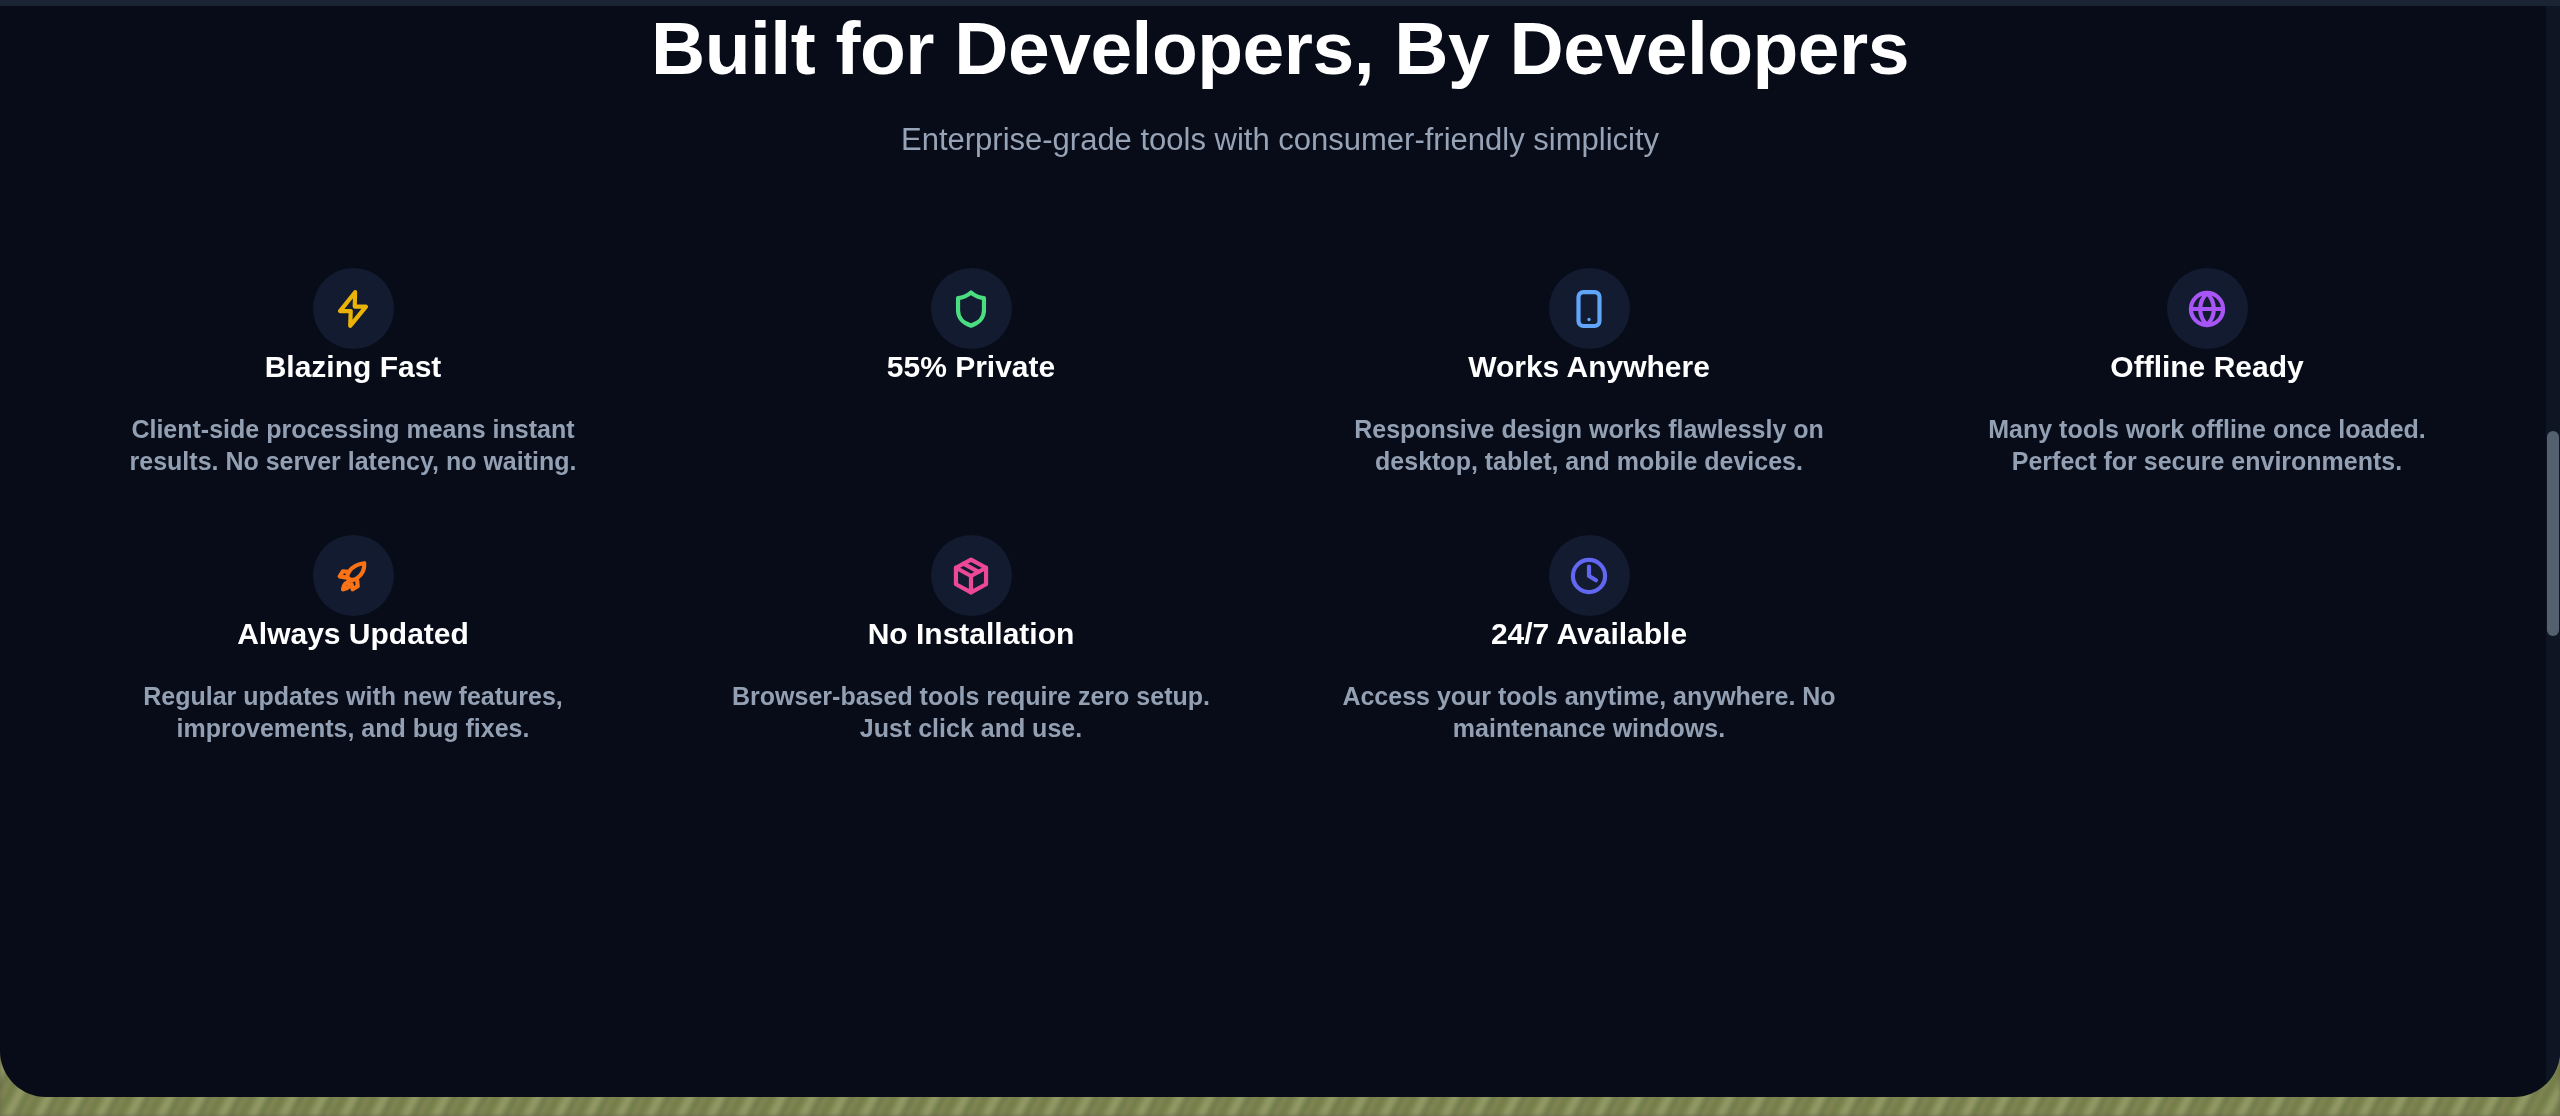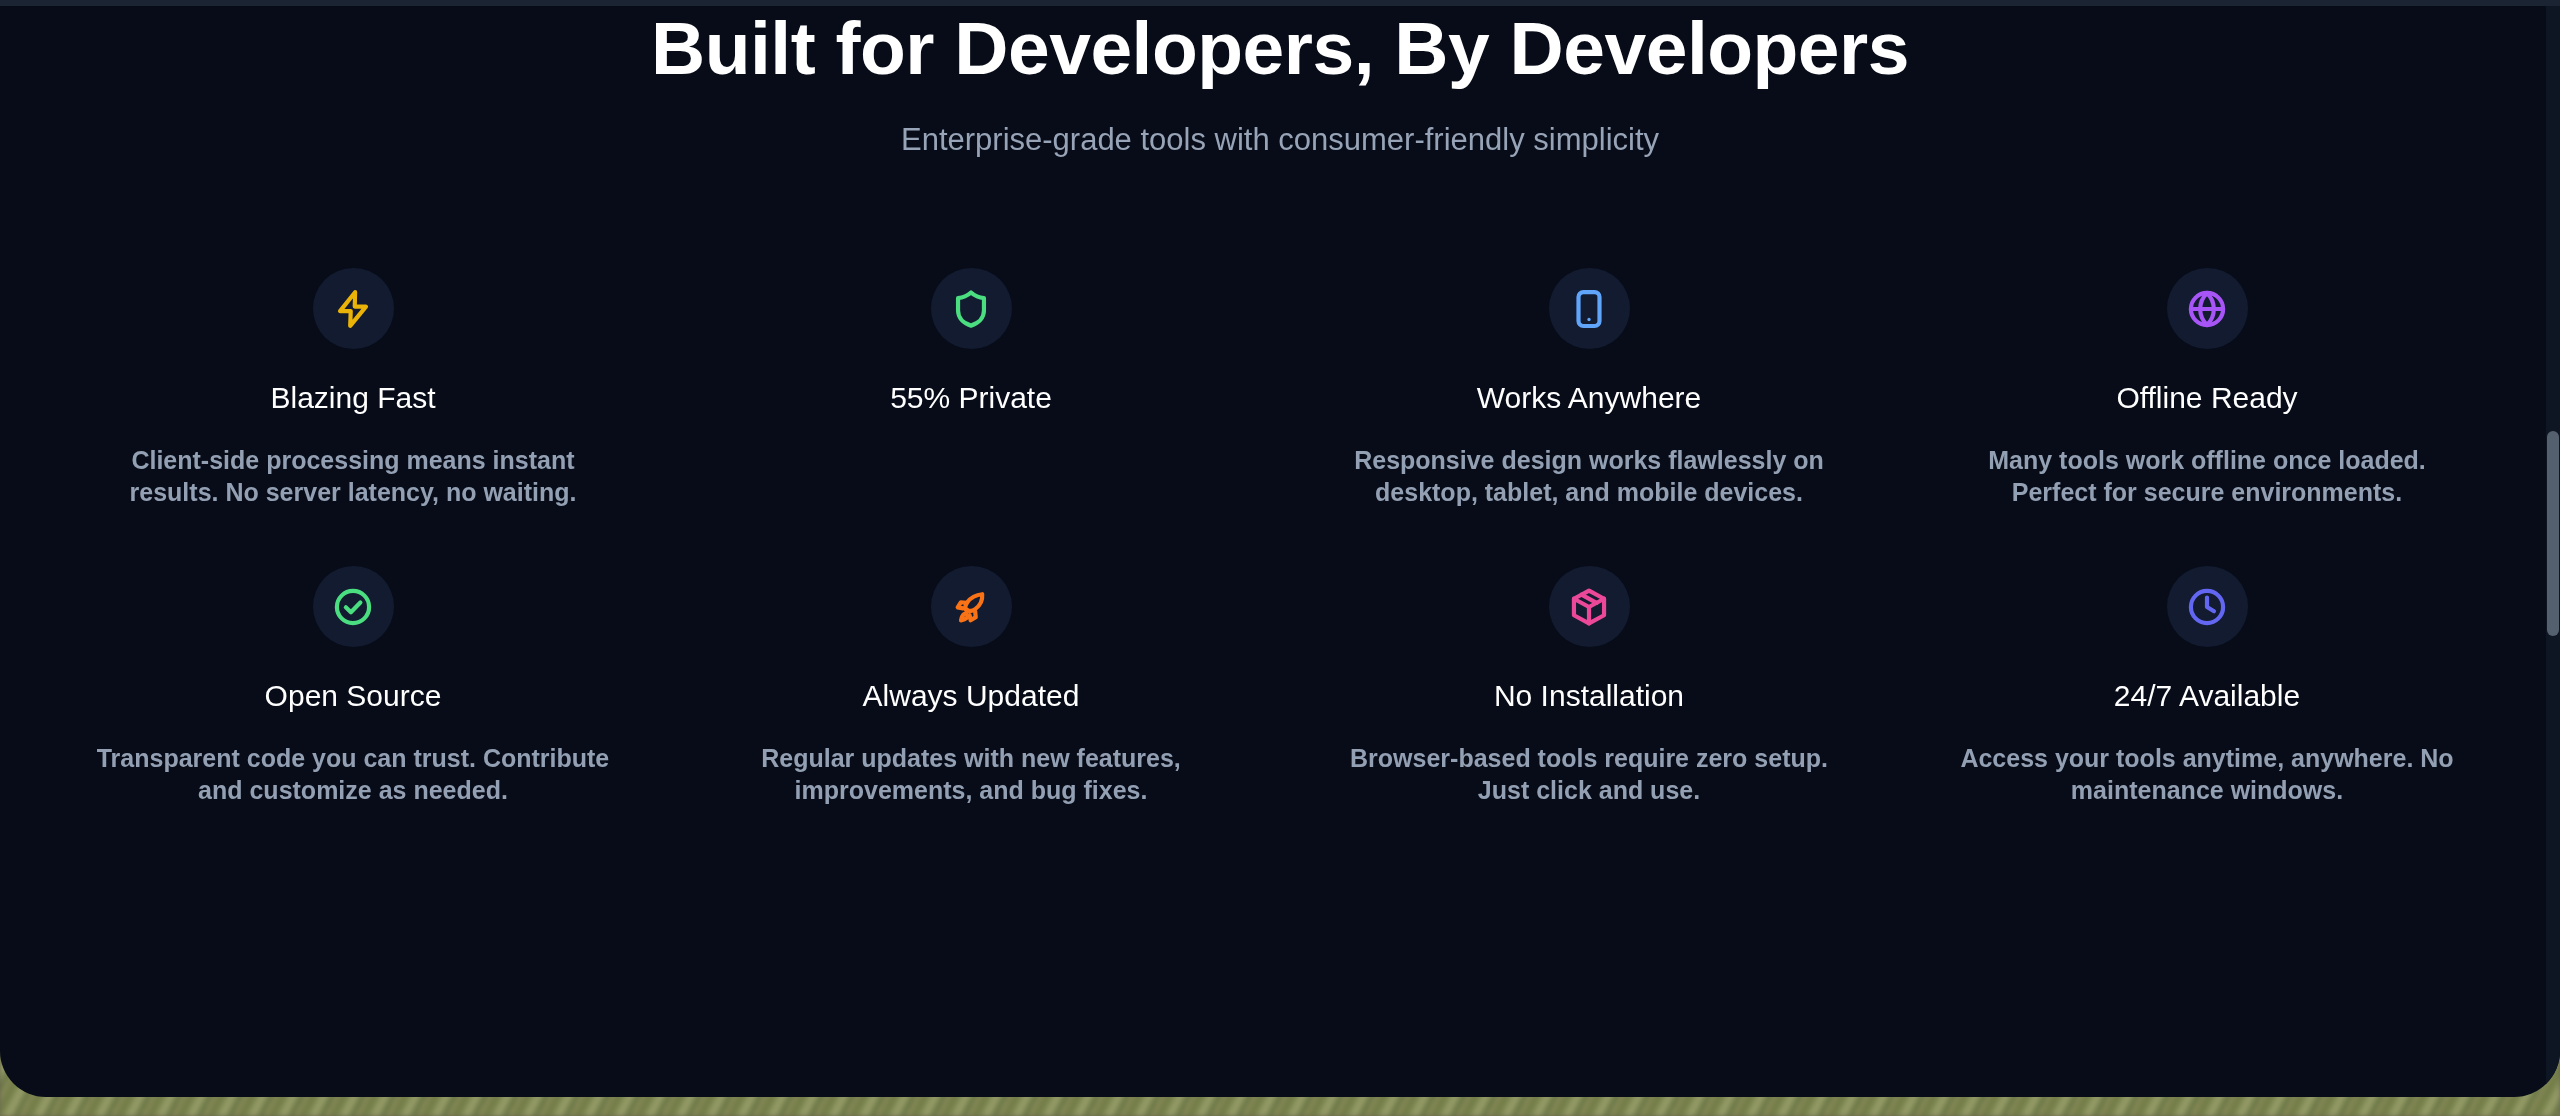--- a/index.html
+++ b/index.html
@@ -64,24 +64,23 @@
   }
   .feature-icon-circle{
     width:81px; height:81px;
     border-radius:50%;
     background:#121b30;
     display:flex; align-items:center; justify-content:center;
     flex:none;
   }
   .feature-icon-circle svg{ display:block; }
   .feature-title{
-    margin-top:31px;
     color:#ffffff;
     font-size:30px;
-    font-weight:normal;
+    font-weight:bold;
     line-height:1.2;
   }
   .feature-desc{
     margin-top:28px;
     color:#93a0b3;
     font-size:25px;
     line-height:1.28;
     max-width:520px;
     font-weight:bold;
   }
@@ -153,32 +152,20 @@
               </svg>
             </span>
           </div>
           <div class="feature-title">Offline Ready</div>
           <div class="feature-desc">Many tools work offline once loaded. Perfect for secure environments.</div>
         </div>
         <div class="feature-card">
           <div class="feature-icon-circle">
             <span>
               <svg width="42" height="42" viewBox="0 0 24 24" aria-hidden="true">
-                <circle cx="12" cy="12" r="9.2" fill="none" stroke="#4ade80" stroke-width="2.4" stroke-linecap="round" stroke-linejoin="round"></circle>
-                <path d="M7.9 12.2 10.8 15 16.2 9.4" fill="none" stroke="#4ade80" stroke-width="2.4" stroke-linecap="round" stroke-linejoin="round"></path>
-              </svg>
-            </span>
-          </div>
-          <div class="feature-title">Open Source</div>
-          <div class="feature-desc">Transparent code you can trust. Contribute and customize as needed.</div>
-        </div>
-        <div class="feature-card">
-          <div class="feature-icon-circle">
-            <span>
-              <svg width="42" height="42" viewBox="0 0 24 24" aria-hidden="true">
                 <path d="M9.6 14.4c-1.4-1.4-1.2-3 .3-5.1 1.9-2.6 5-4.3 8.5-4.6.3 3.5-1.4 6.6-4 8.5-2.1 1.5-3.4 1.6-4.8.2Z" fill="none" stroke="#f97316" stroke-width="2.4" stroke-linecap="round" stroke-linejoin="round"></path>
                 <path d="M9.4 9.6 6.2 9.3 4.4 12.2l3 .6" fill="none" stroke="#f97316" stroke-width="2.4" stroke-linecap="round" stroke-linejoin="round"></path>
                 <path d="M14.4 14.6l.3 3.2-2.9 1.8-.6-3" fill="none" stroke="#f97316" stroke-width="2.4" stroke-linecap="round" stroke-linejoin="round"></path>
                 <path d="M7.6 16.4c-1 1-1.3 3.2-1.3 3.2s2.2-.3 3.2-1.3c.6-.6.6-1.5 0-2-.5-.6-1.4-.6-1.9.1Z" fill="none" stroke="#f97316" stroke-width="2.4" stroke-linecap="round" stroke-linejoin="round"></path>
               </svg>
             </span>
           </div>
           <div class="feature-title">Always Updated</div>
           <div class="feature-desc">Regular updates with new features, improvements, and bug fixes.</div>
         </div>

